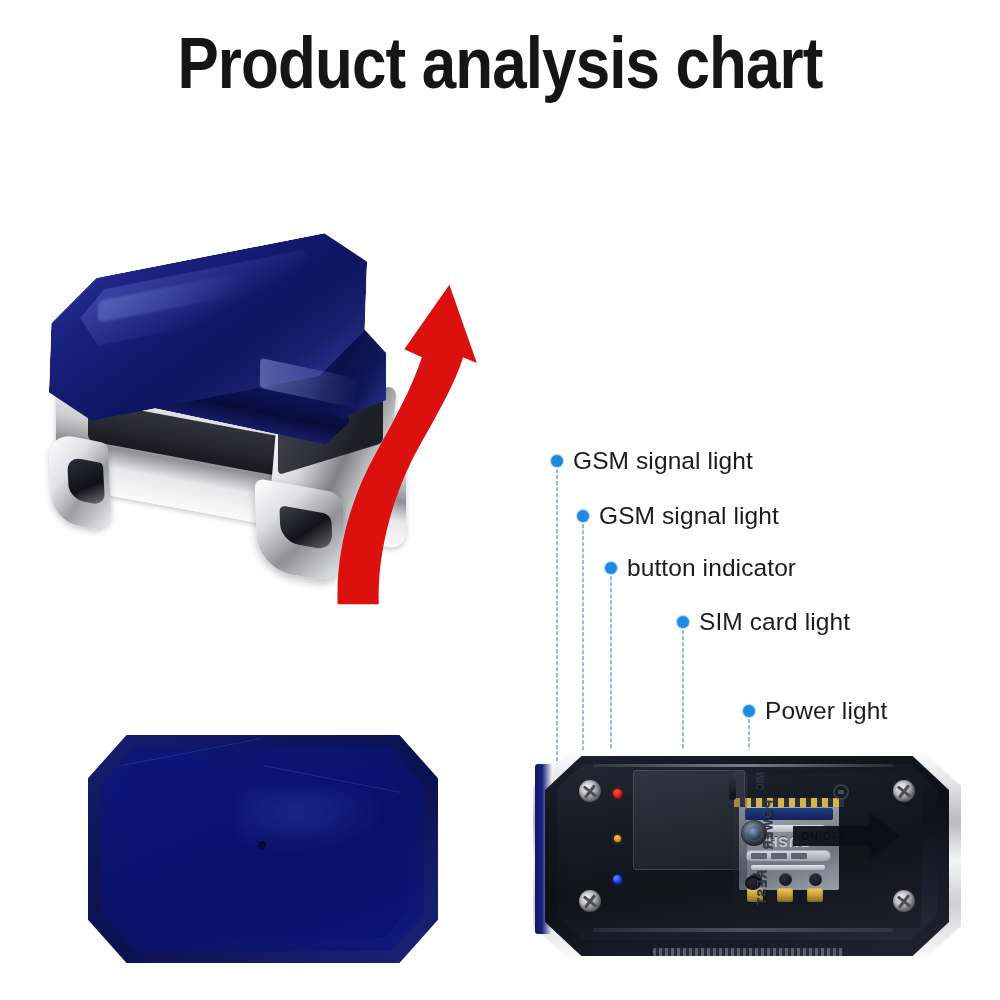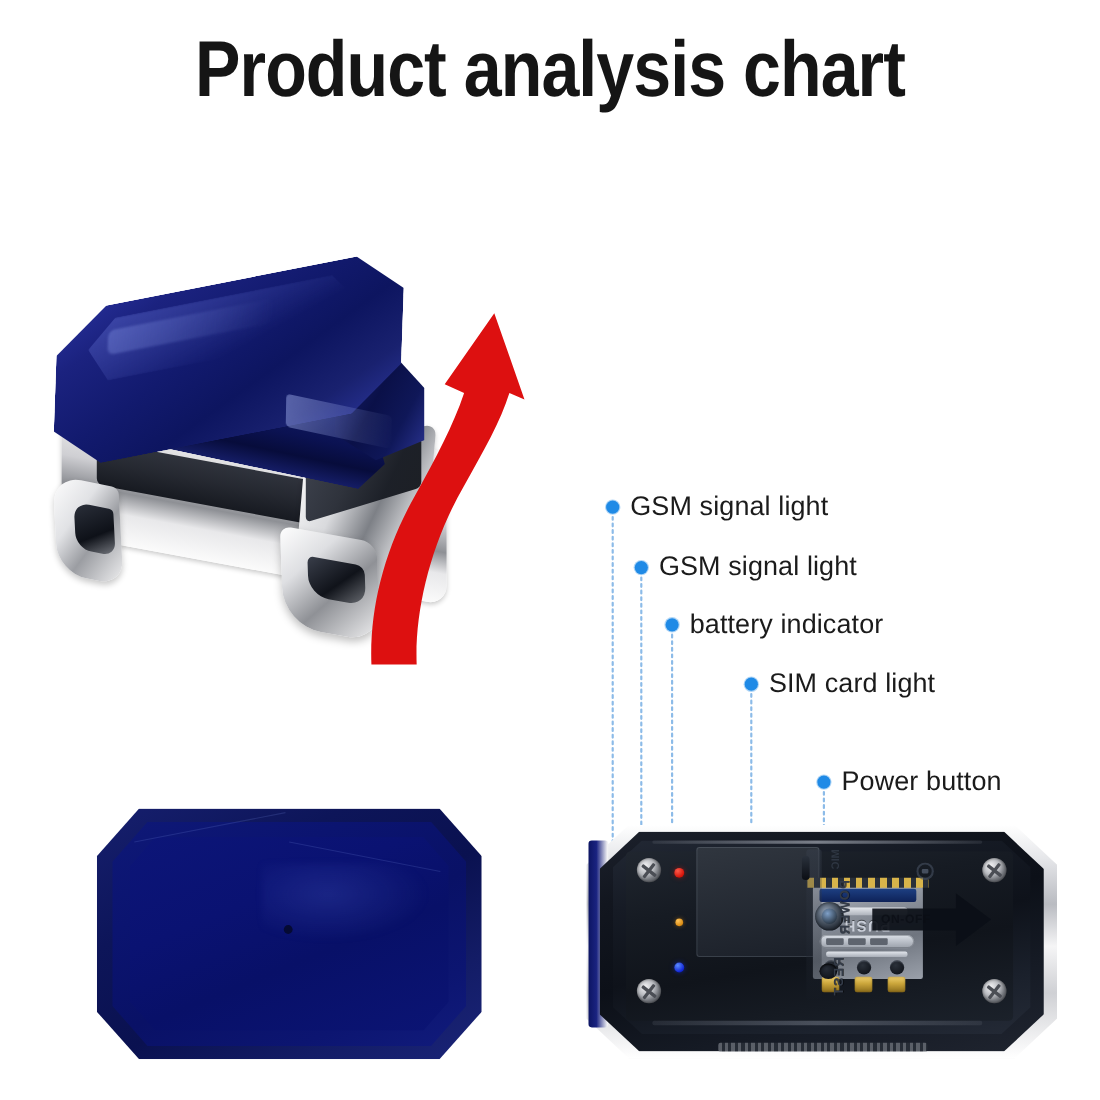--- a/index.html
+++ b/index.html
@@ -491,24 +491,24 @@
   <div class="callout" id="co-1" style="left: 551px; top: 445px; height: 32px;">
     <span class="dot"></span>
     <span class="txt">GSM signal light</span>
   </div>
   <div class="callout" id="co-2" style="left: 577px; top: 500px; height: 32px;">
     <span class="dot"></span>
     <span class="txt">GSM signal light</span>
   </div>
   <div class="callout" id="co-3" style="left: 605px; top: 552px; height: 32px;">
     <span class="dot"></span>
-    <span class="txt">battery indicator</span>
+    <span class="txt">button indicator</span>
   </div>
   <div class="callout" id="co-4" style="left: 677px; top: 606px; height: 32px;">
     <span class="dot"></span>
     <span class="txt">SIM card light</span>
   </div>
   <div class="callout" id="co-5" style="left: 743px; top: 695px; height: 32px;">
     <span class="dot"></span>
-    <span class="txt">Power button</span>
+    <span class="txt">Power light</span>
   </div>
 
 </div>
 
 </body></html>

